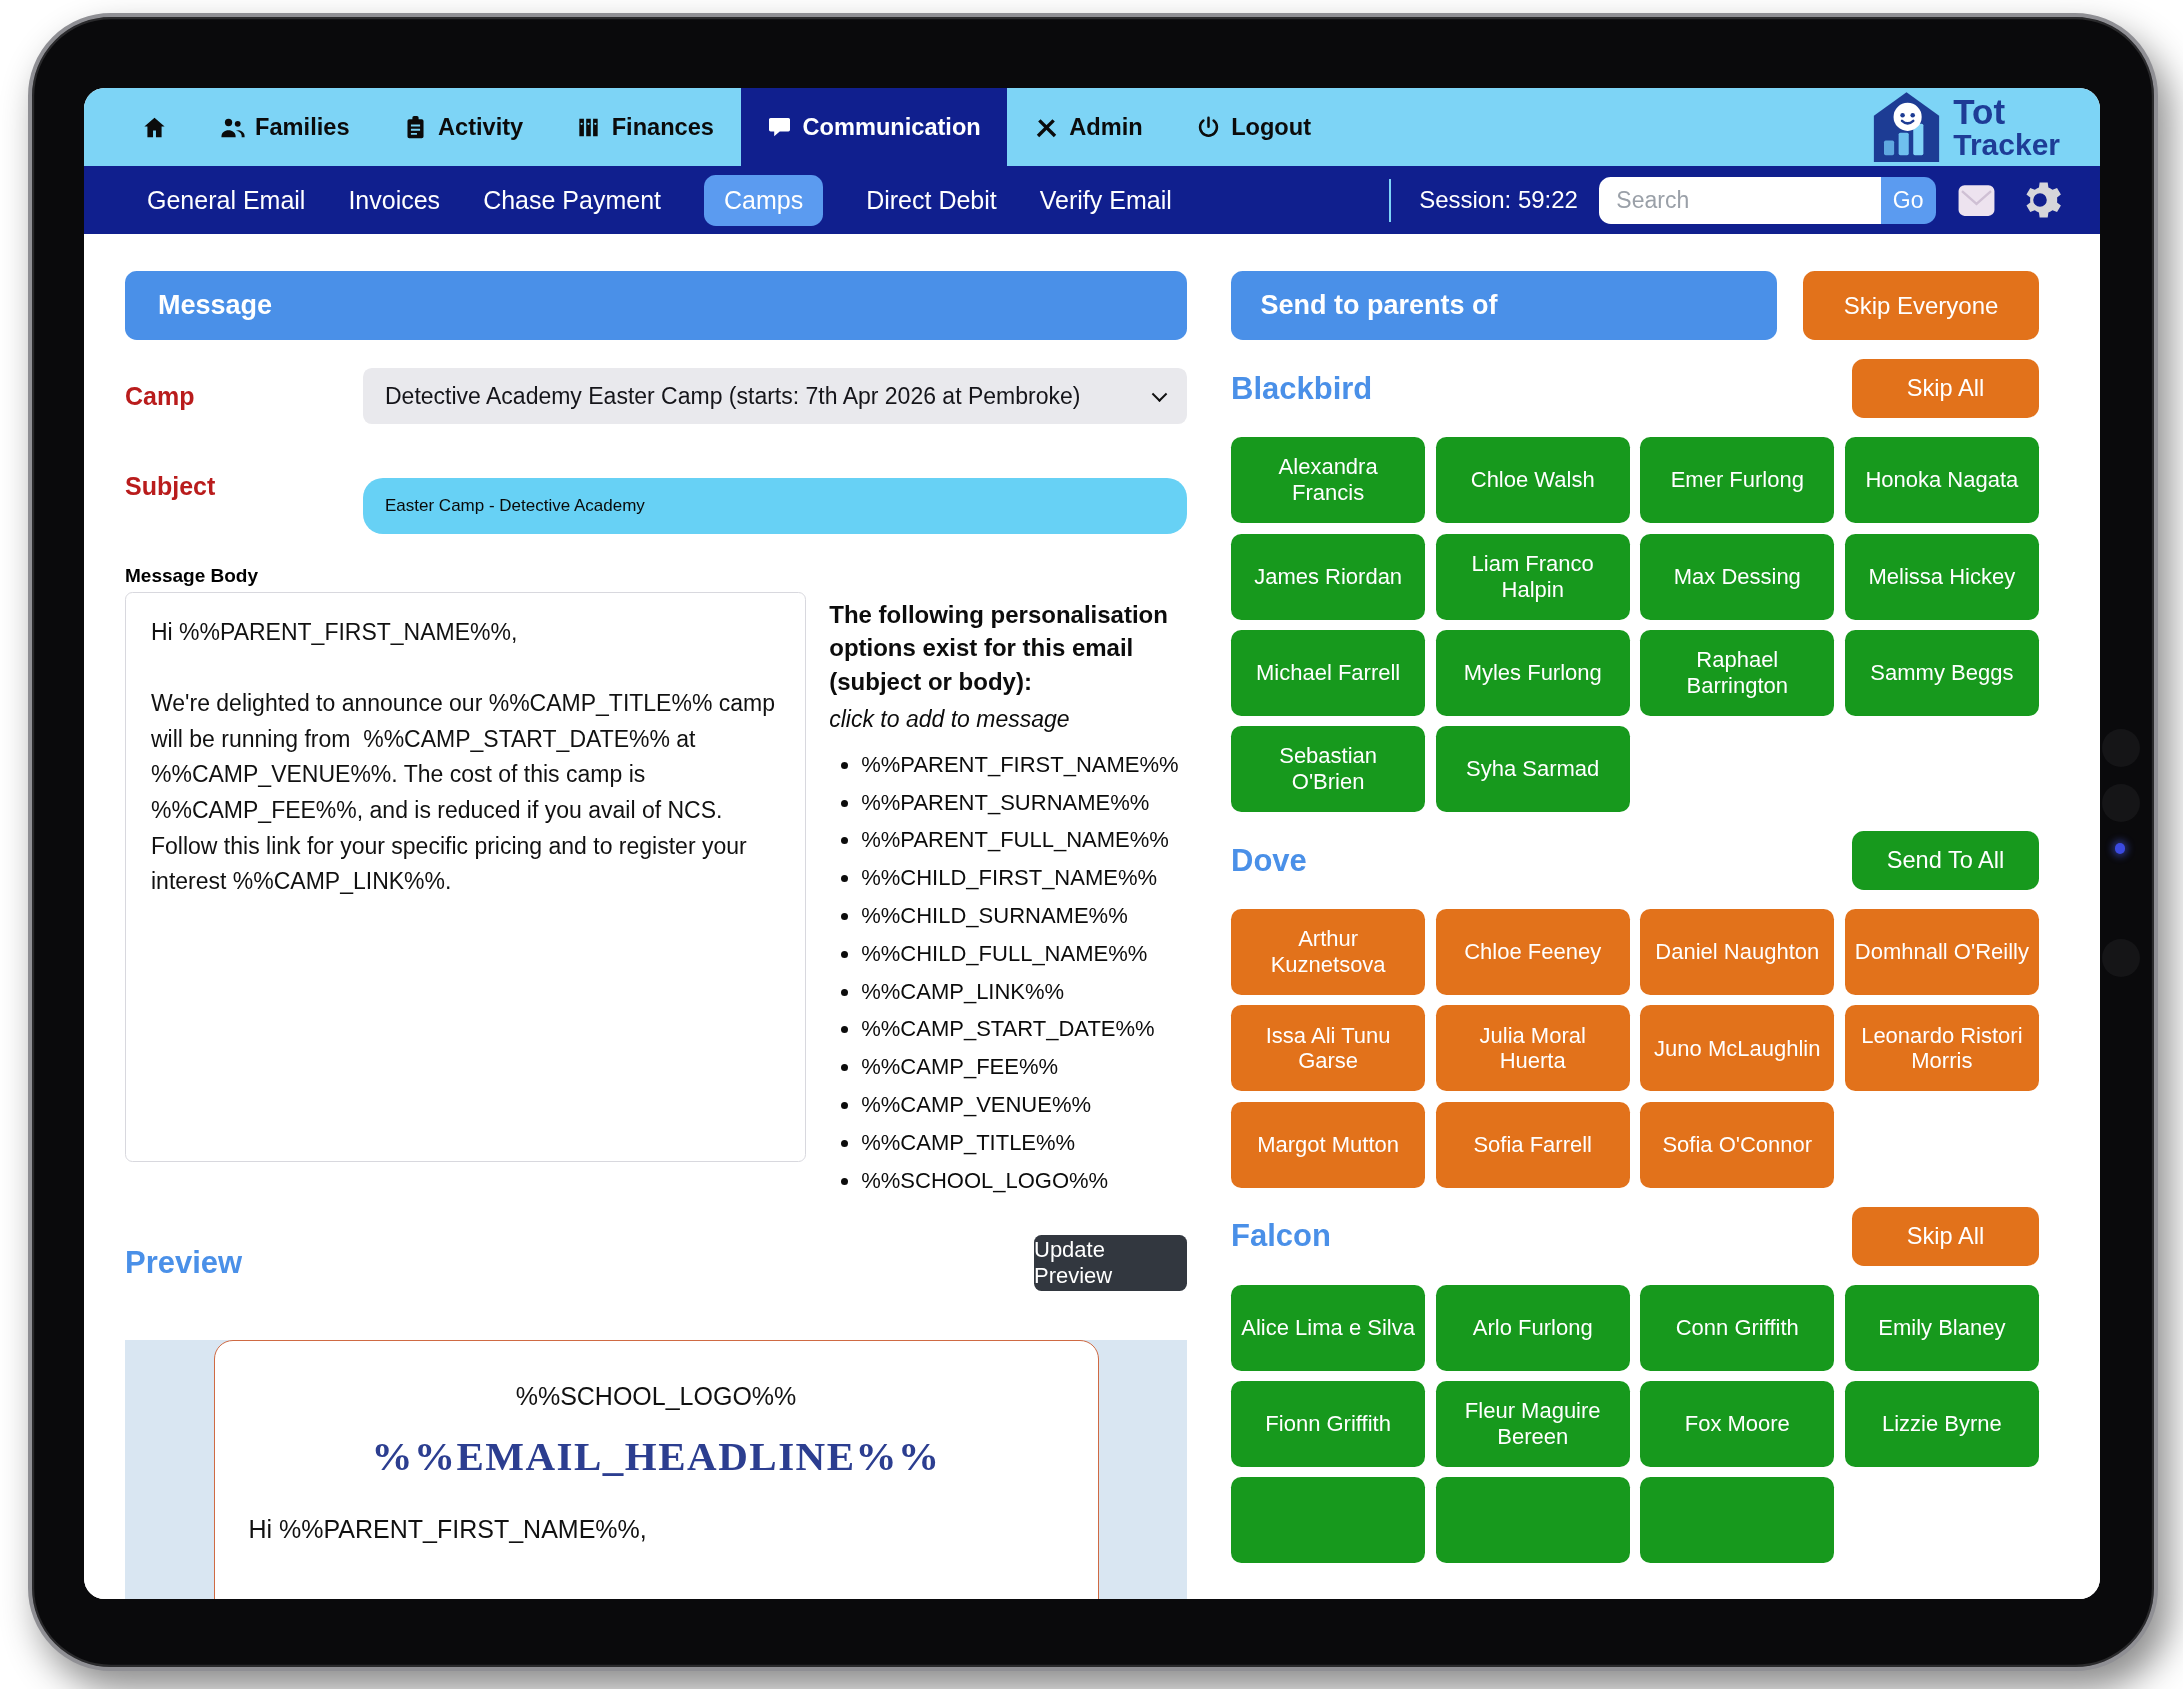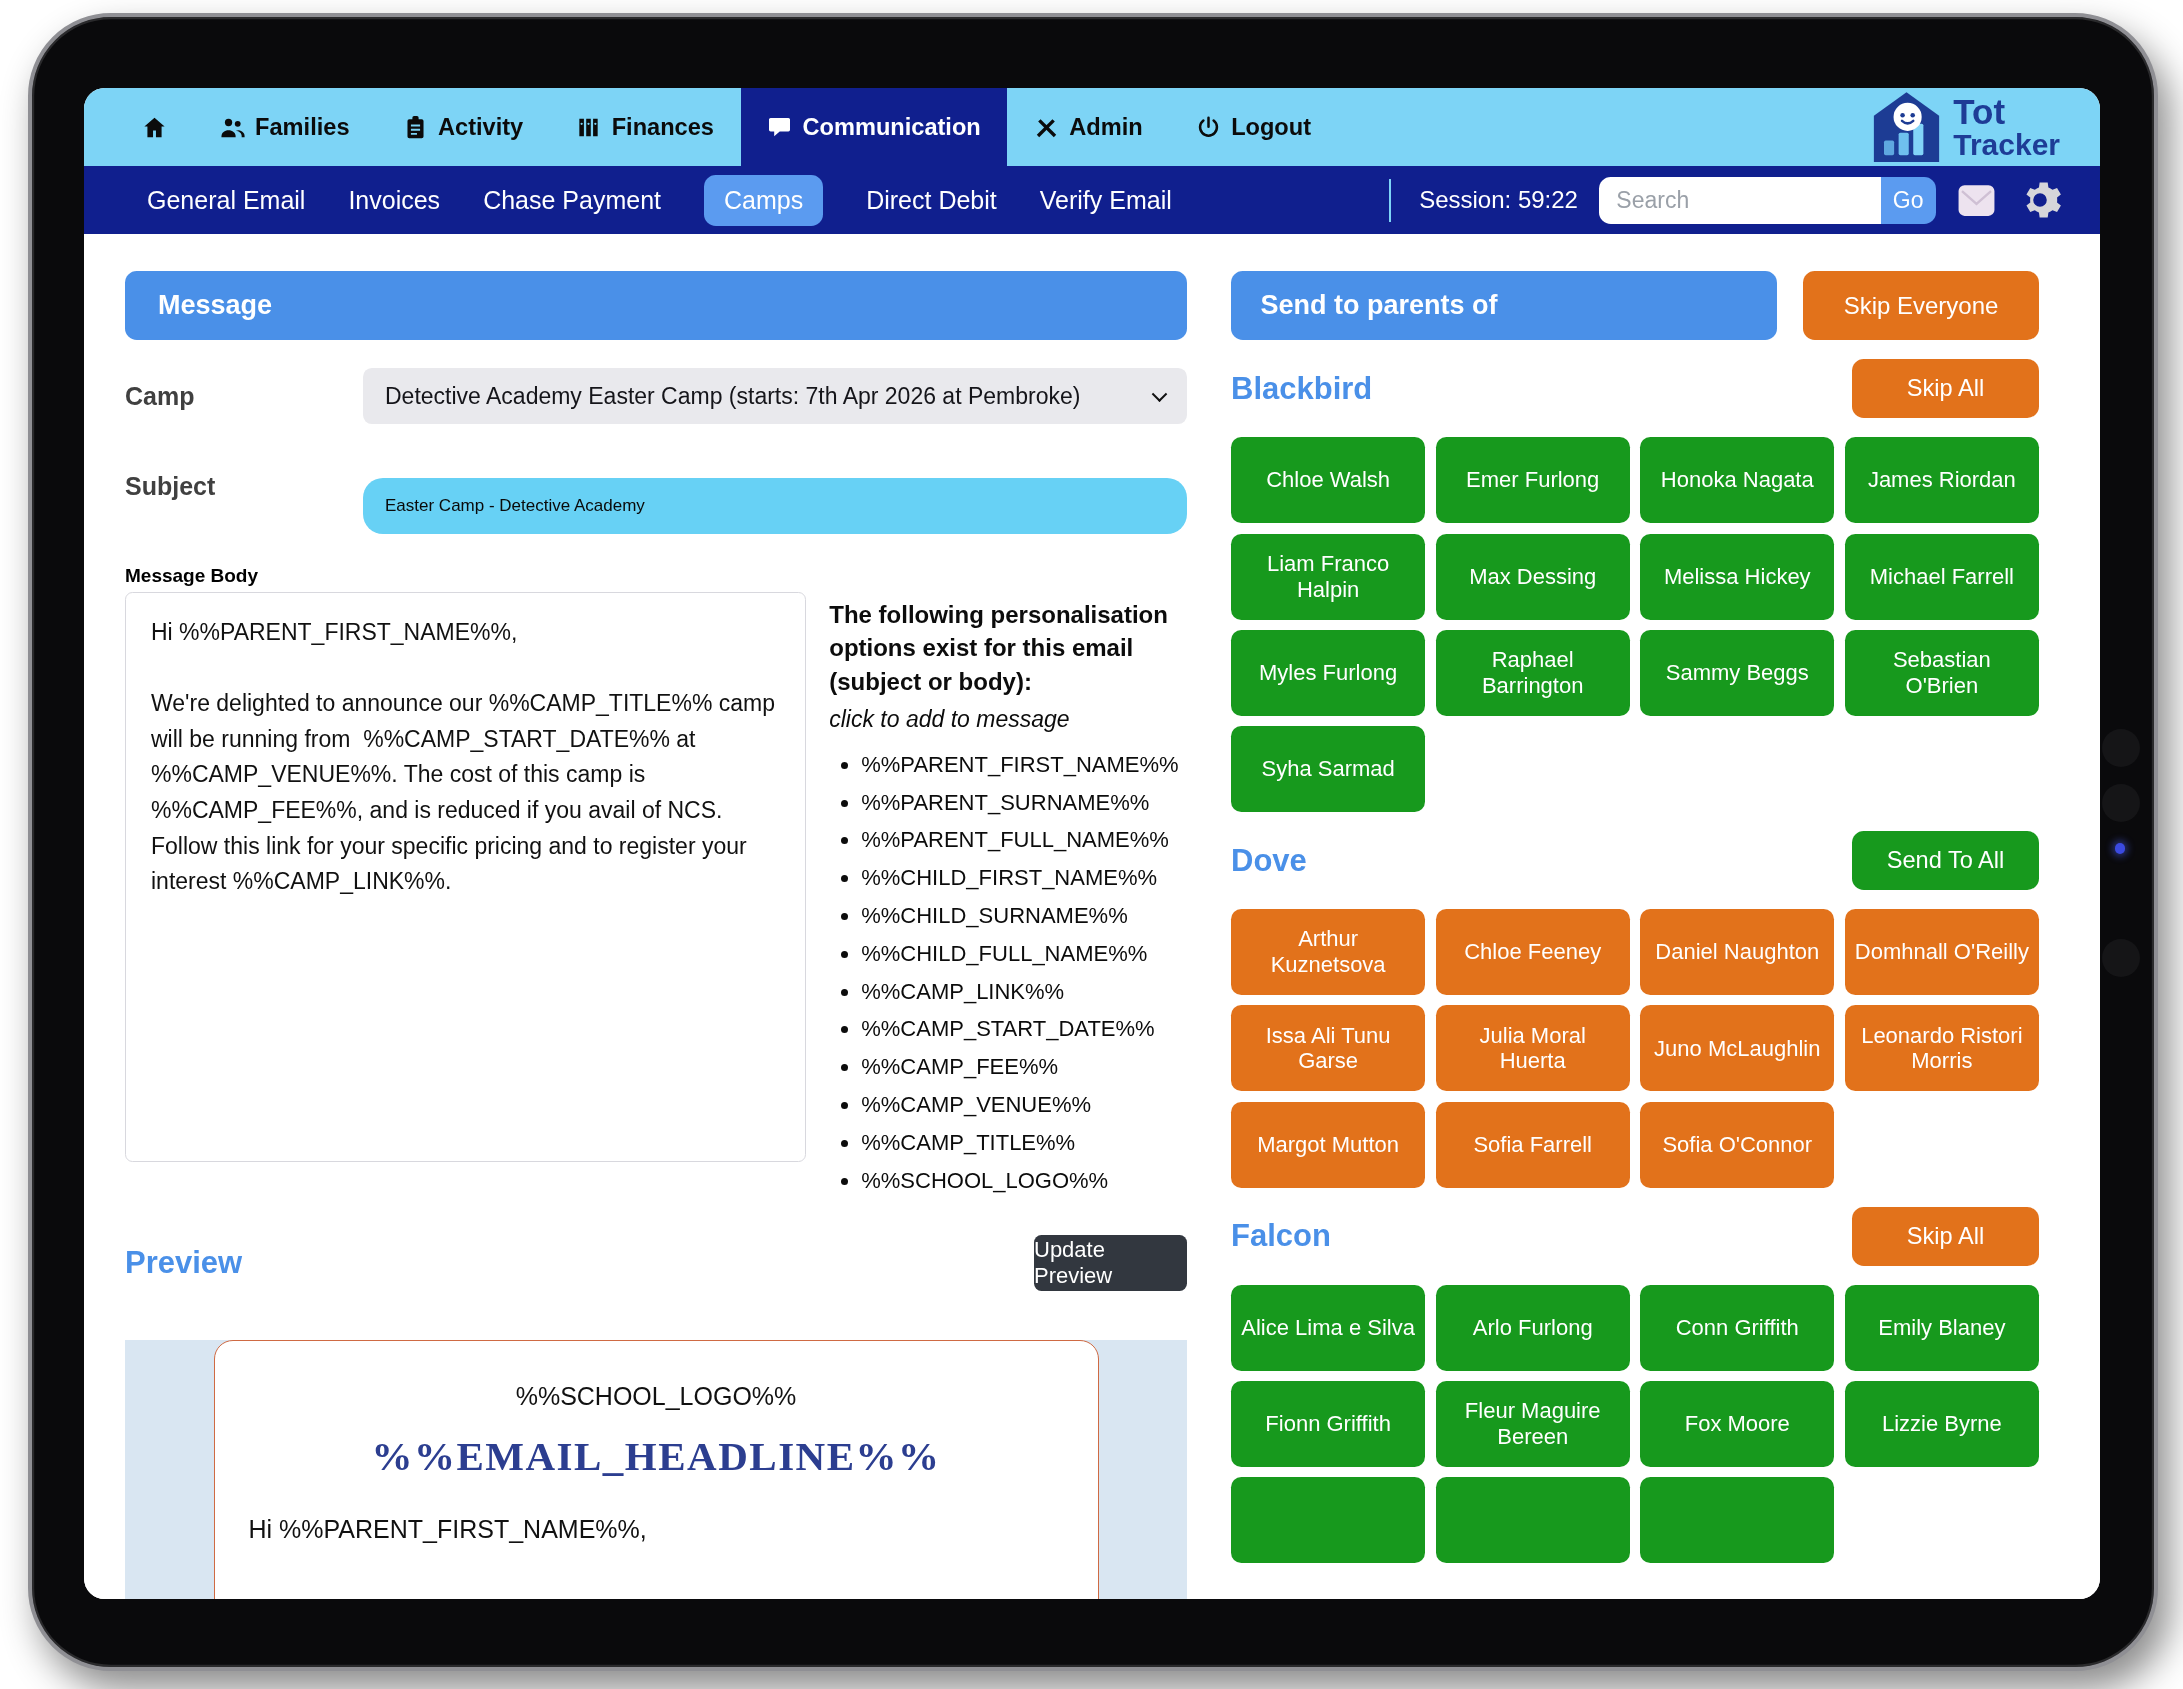--- a/index.html
+++ b/index.html
@@ -57,21 +57,21 @@
   .content { flex:1; min-height:0; overflow:hidden; position:relative; background:#fff; }
   .left-col  { position:absolute; left:41px;  top:0; width:1062px; }
   .right-col { position:absolute; left:1147px; top:0; width:808px; }
 
   .panel-header { margin-top:37px; height:69px; background:#4a90e8; border-radius:11.8px;
     color:#fff; font-weight:bold; font-size:27px; display:flex; align-items:center;
     padding-left:33px; }
 
   .form-row { display:flex; align-items:center; margin-top:28px; }
   .form-row.subject { margin-top:14px; }
-  .form-label { width:238px; font-size:25px; font-weight:bold; color:#404040; }
+  .form-label { width:238px; font-size:25px; font-weight:bold; color:#b91c1c; }
   .camp-select { flex:1; height:56px; background:#e9e9ed; border-radius:8.9px;
     display:flex; align-items:center; padding:0 22px; font-size:23px; color:#15151a;
     position:relative; cursor:pointer; }
   .chevron { position:absolute; right:22px; top:50%; width:11px; height:11px;
     border-right:2.2px solid #111; border-bottom:2.2px solid #111;
     transform:translateY(-66%) rotate(45deg); }
   .subject-input { flex:1; height:56px; background:#67d1f5; border:none; border-radius:20px;
     padding:0 22px; font-size:17px; color:#0a0a0a; outline:none;
     font-family:"Liberation Sans",sans-serif;margin-top:40px; }
 
@@ -309,20 +309,21 @@
         <div class="rc-header-row">
           <div class="rc-header">Send to parents of</div>
           <div class="skip-everyone">Skip Everyone</div>
         </div>
         <div id="groups">
             <div class="group-row">
               <div class="group-title">Blackbird</div>
               <div class="group-action bg-orange">Skip All</div>
             </div>
             <div class="names-grid">
+              <div class="name-btn bg-green">Alexandra Francis</div>
               <div class="name-btn bg-green">Chloe Walsh</div>
               <div class="name-btn bg-green">Emer Furlong</div>
               <div class="name-btn bg-green">Honoka Nagata</div>
               <div class="name-btn bg-green">James Riordan</div>
               <div class="name-btn bg-green">Liam Franco Halpin</div>
               <div class="name-btn bg-green">Max Dessing</div>
               <div class="name-btn bg-green">Melissa Hickey</div>
               <div class="name-btn bg-green">Michael Farrell</div>
               <div class="name-btn bg-green">Myles Furlong</div>
               <div class="name-btn bg-green">Raphael Barrington</div>

